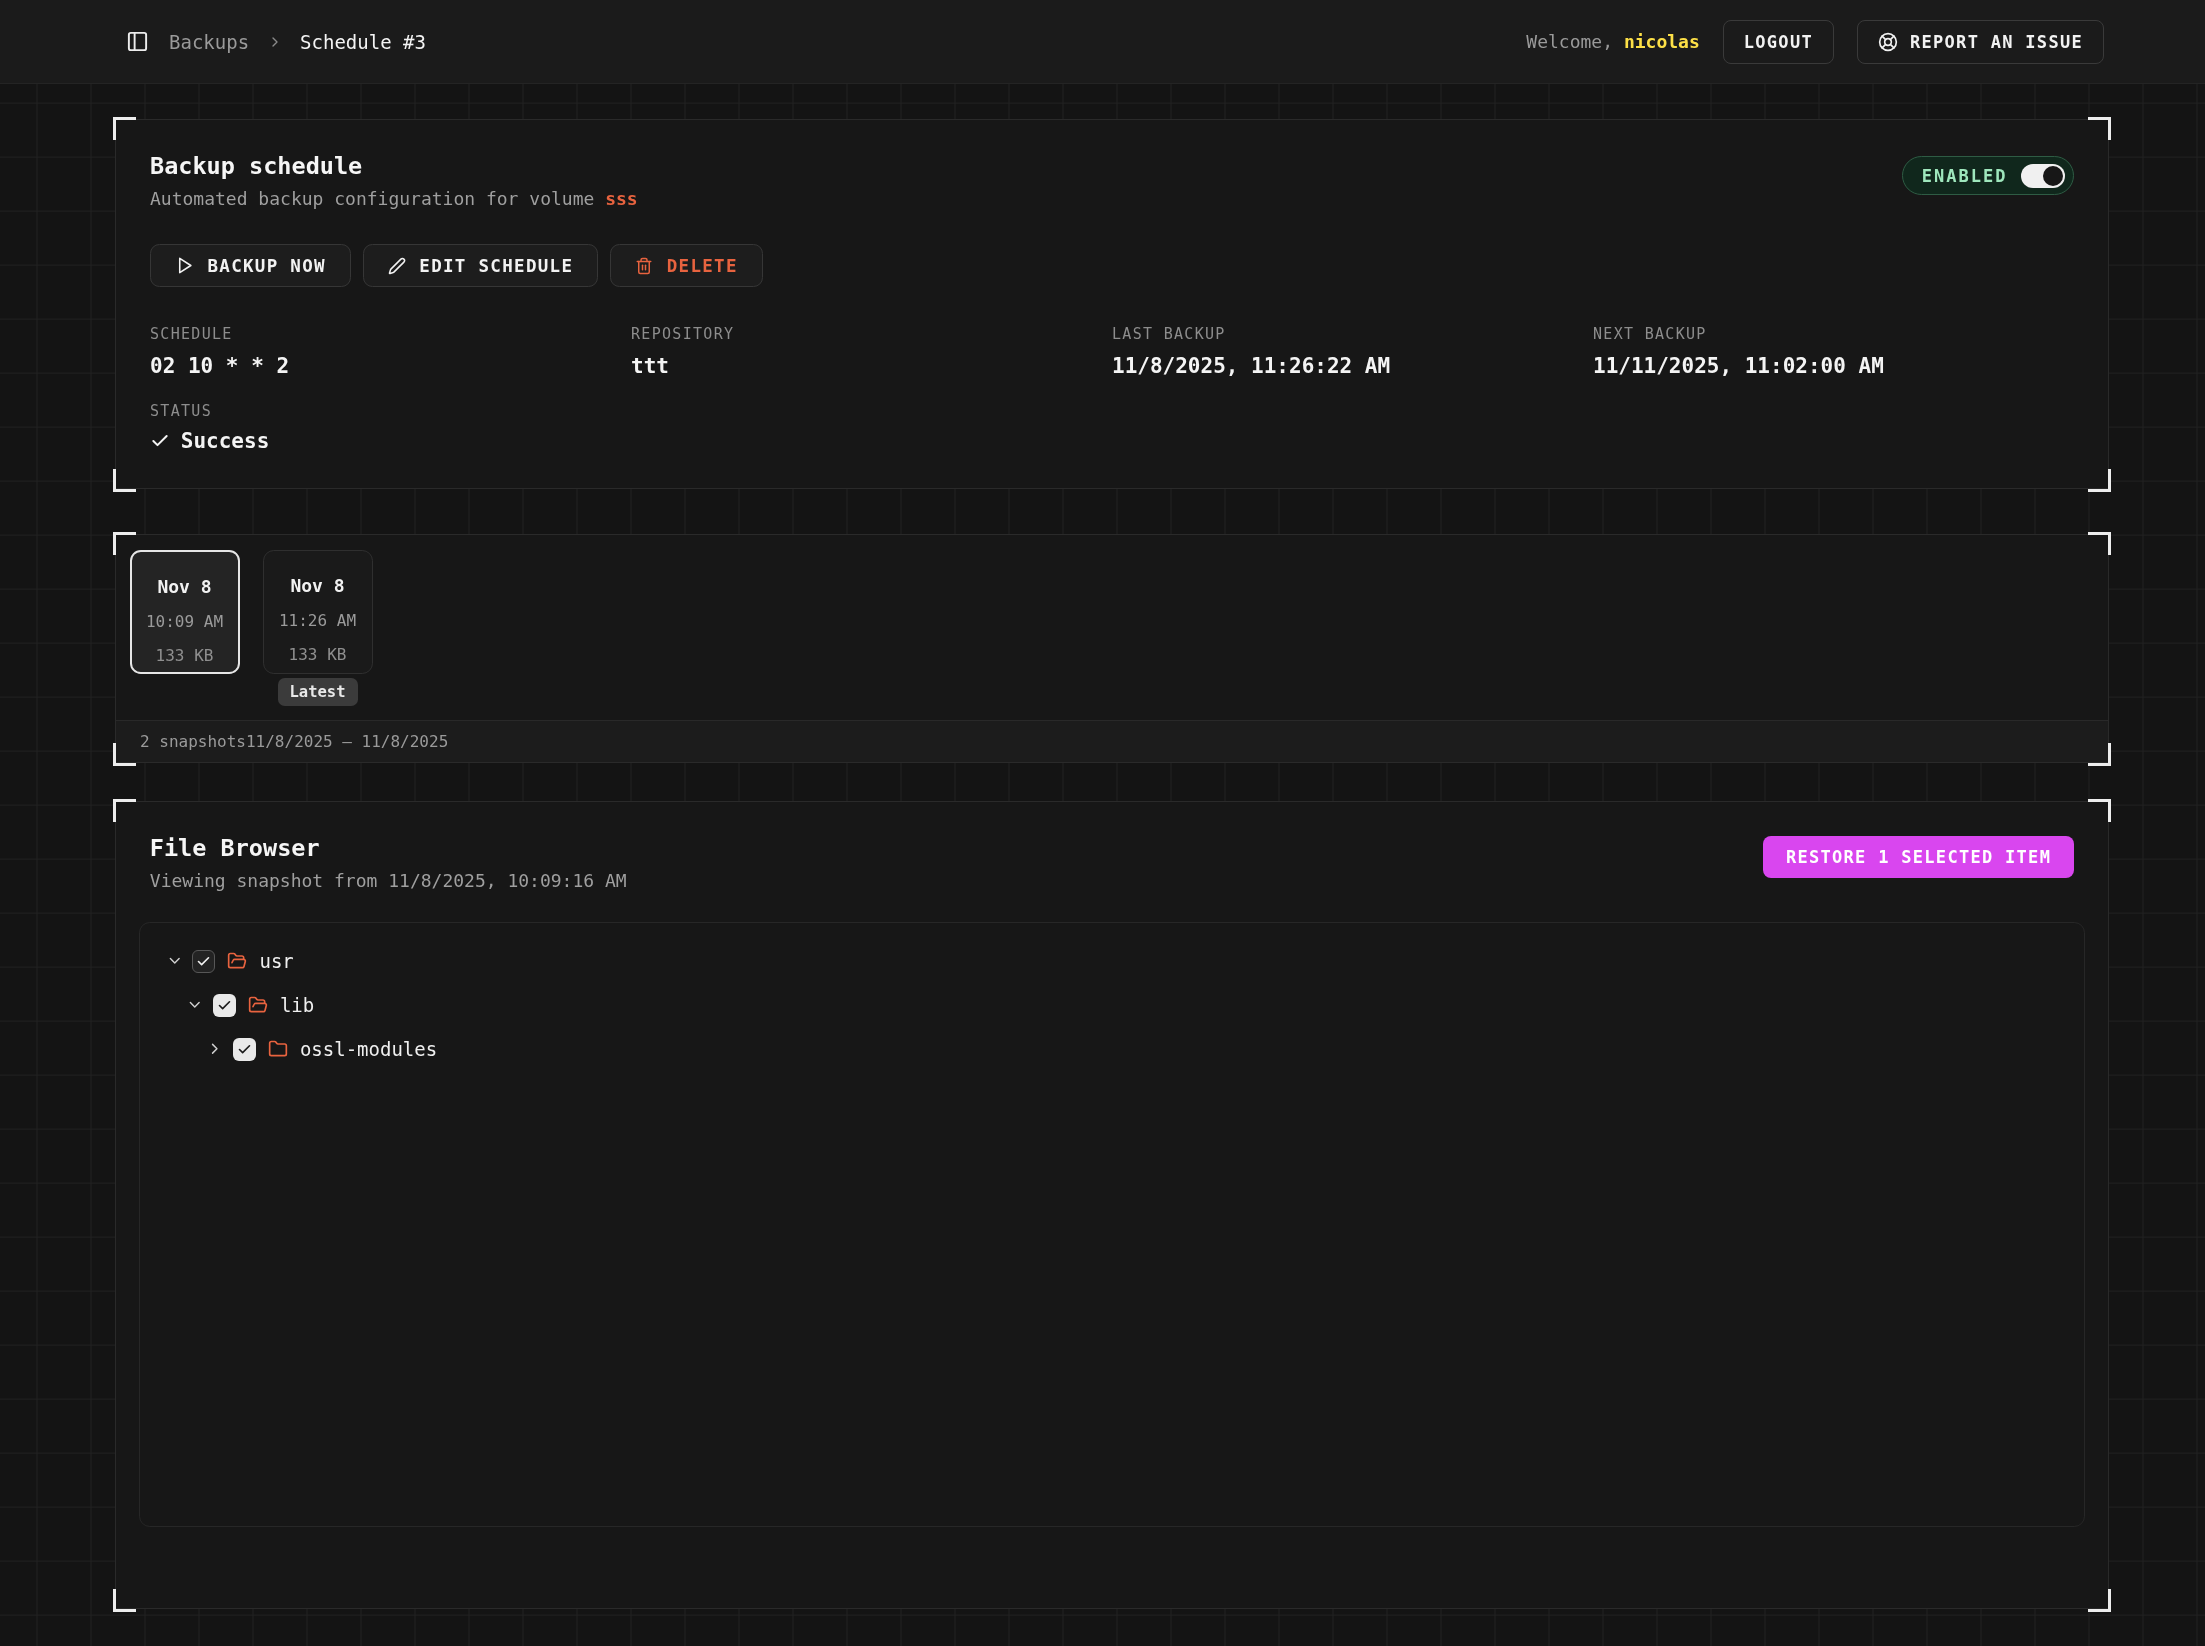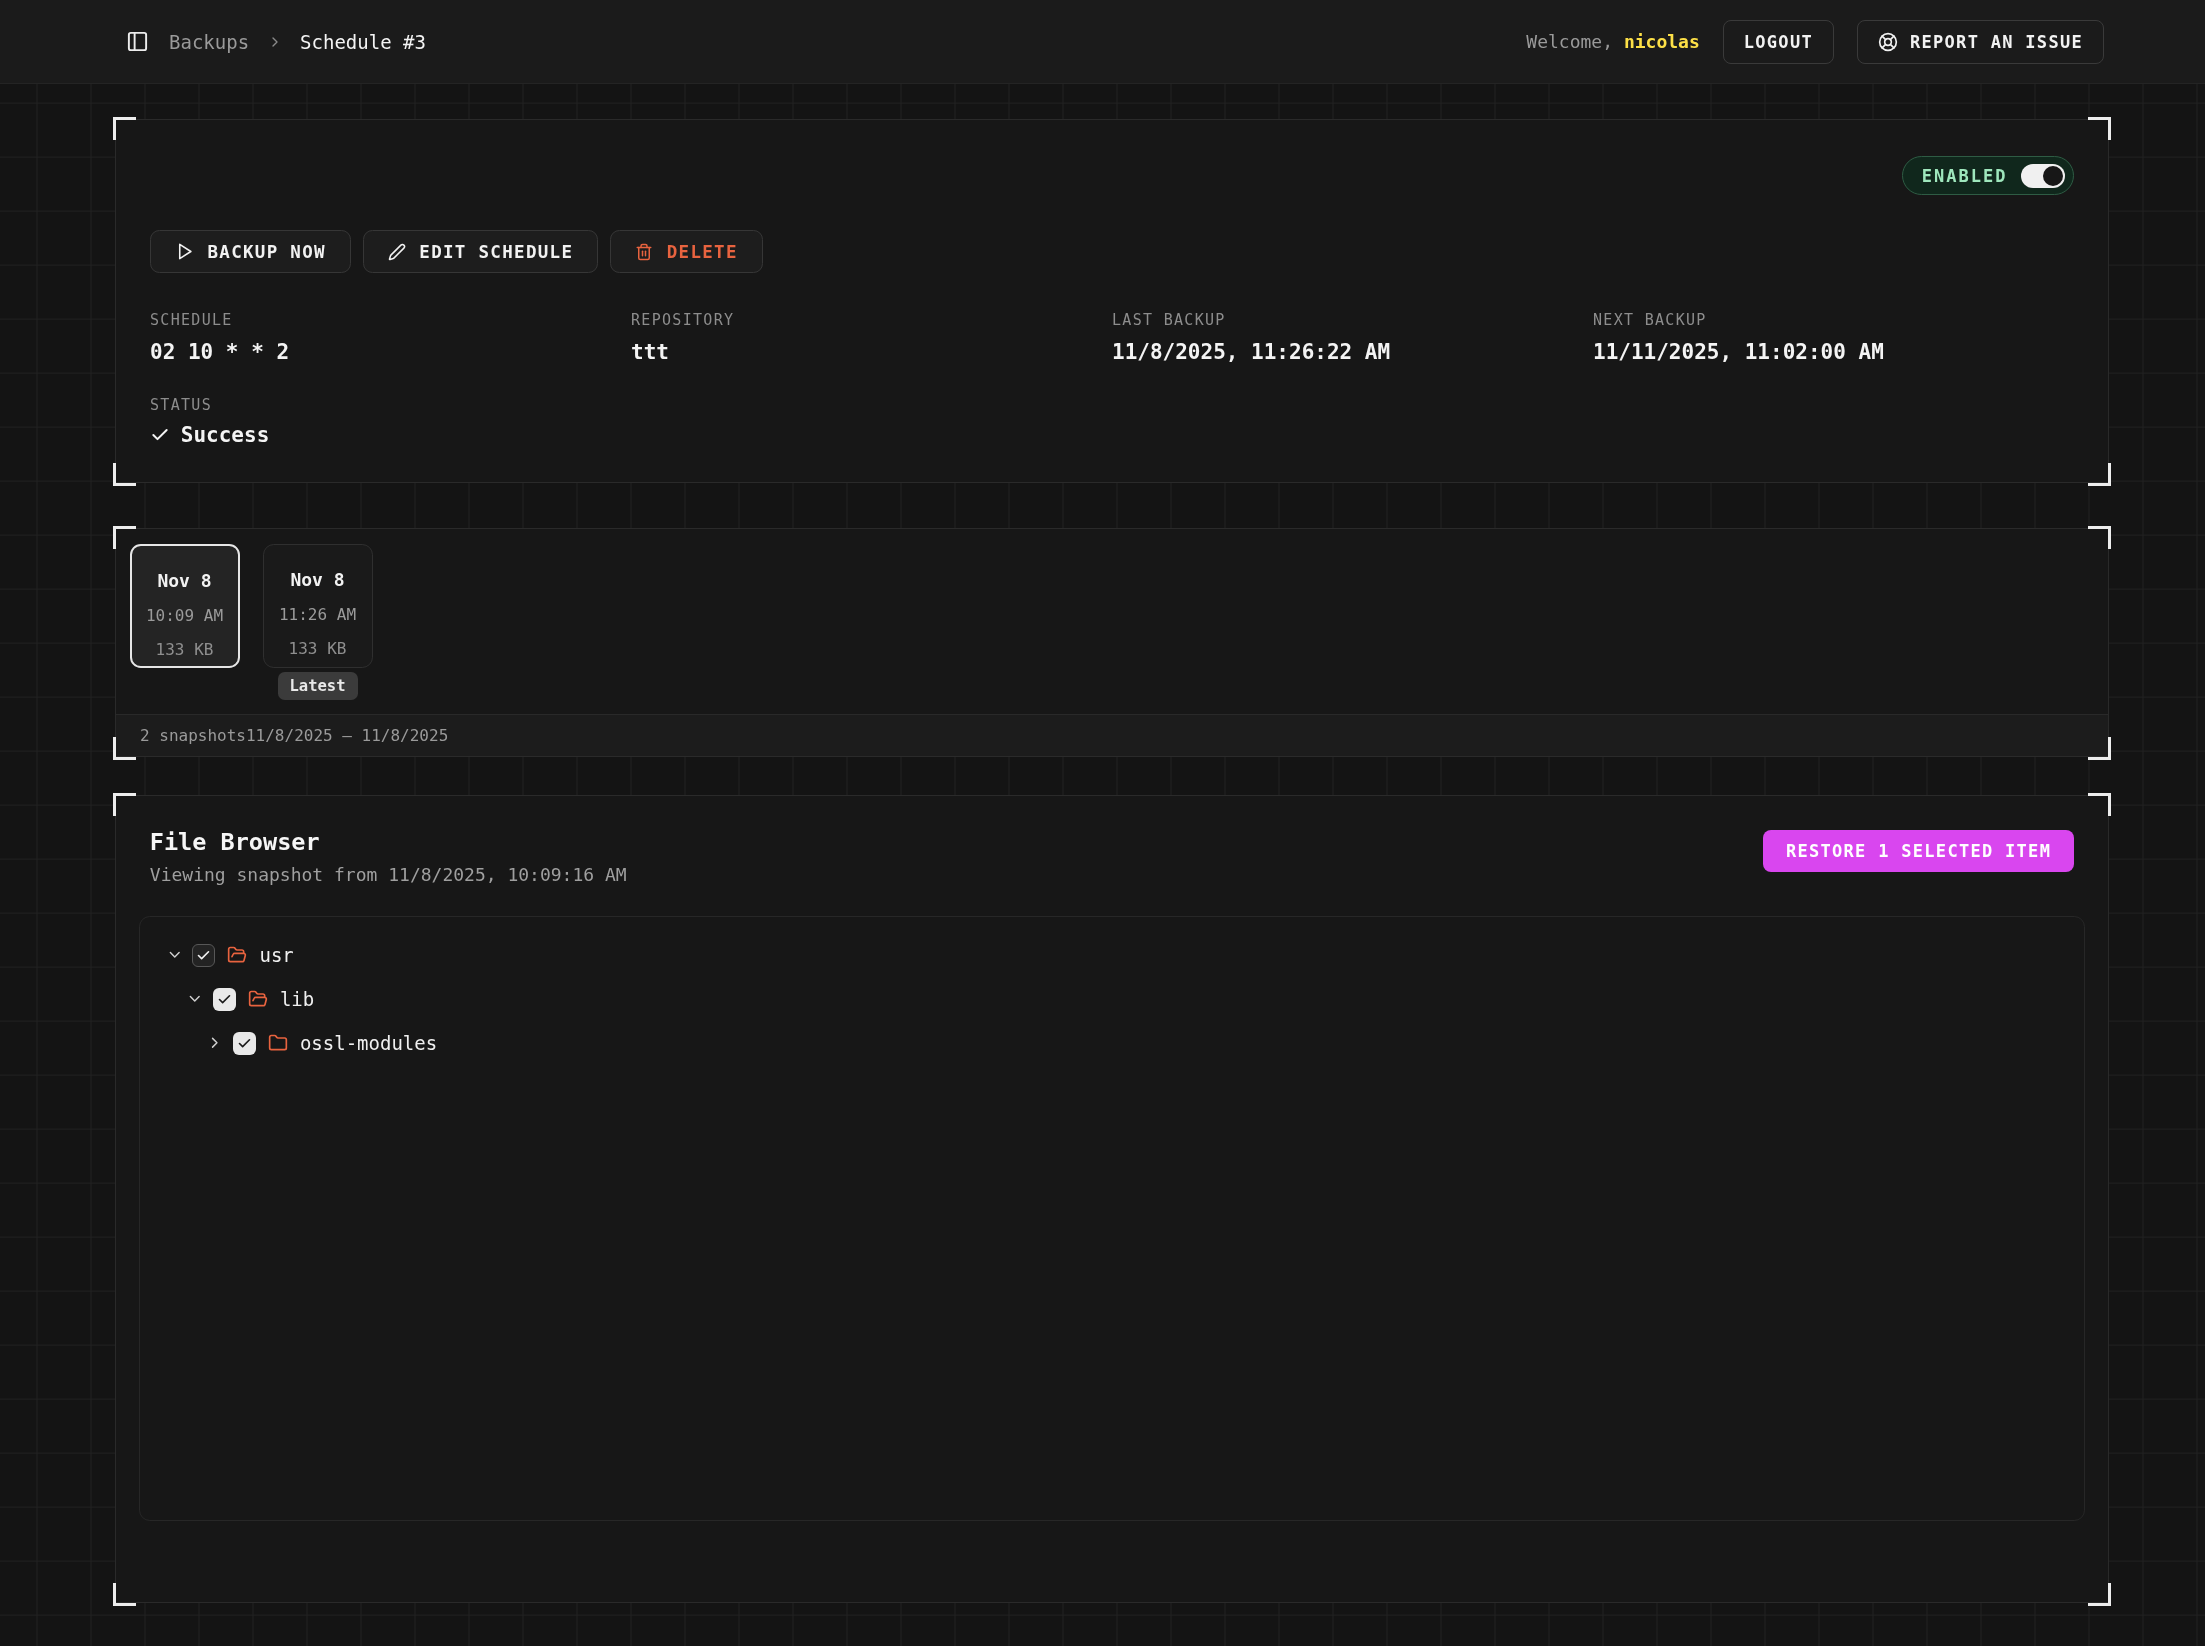--- a/index.html
+++ b/index.html
@@ -82,21 +82,21 @@
     height: 43px; padding: 16px 24px;
     background: #1d1d1d; border: 1.3px solid #363636; border-radius: 9.4px;
     color: #f2f2f2; font-size: 17.5px; font-weight: bold; letter-spacing: 1.3px;
     font-family: inherit; cursor: pointer;
   }
   .act-btn.danger { color: #e8633f; }
 
   .field-grid { display: grid; grid-template-columns: repeat(4, 1fr); margin-top: 38px; }
   .f-label { font-size: 15px; color: #8d8d8d; letter-spacing: 1.3px; }
   .f-value { font-size: 21px; font-weight: bold; color: #f4f4f4; margin-top: 10.8px; }
-  .status-block { margin-top: 32px; }
+  .status-block { margin-top: 24px; }
   .status-val { display: flex; align-items: center; gap: 10.8px; margin-top: 9.4px; }
   .status-val .txt { font-size: 21px; font-weight: bold; color: #f4f4f4; }
 
   
   .snapshots-card { margin-top: 45px; height: 229px; display: flex; flex-direction: column; }
   .snap-row { display: flex; gap: 23px; padding: 15px 13.5px 0; }
   .snap-card {
     width: 110px; height: 124px; border-radius: 10.8px;
     background: #1a1a1a; border: 1.3px solid #2f2f2f;
     display: flex; flex-direction: column; align-items: center;
@@ -189,20 +189,24 @@
 
 <main>
 
   <section class="card schedule-card">
     <i class="corner tl"></i>
       <i class="corner tr"></i>
       <i class="corner bl"></i>
       <i class="corner br"></i>
 
     <div class="sched-head">
+      <div>
+        <h1 class="card-title">Backup schedule</h1>
+        <p class="card-sub"><span>Automated backup configuration for volume </span><span class="vol">sss</span></p>
+      </div>
       <div class="enabled-pill">
         <span class="en-label">ENABLED</span>
         <span class="switch">
             <span class="knob"></span>
           </span>
       </div>
     </div>
 
     <div class="action-row">
       <button class="act-btn">

